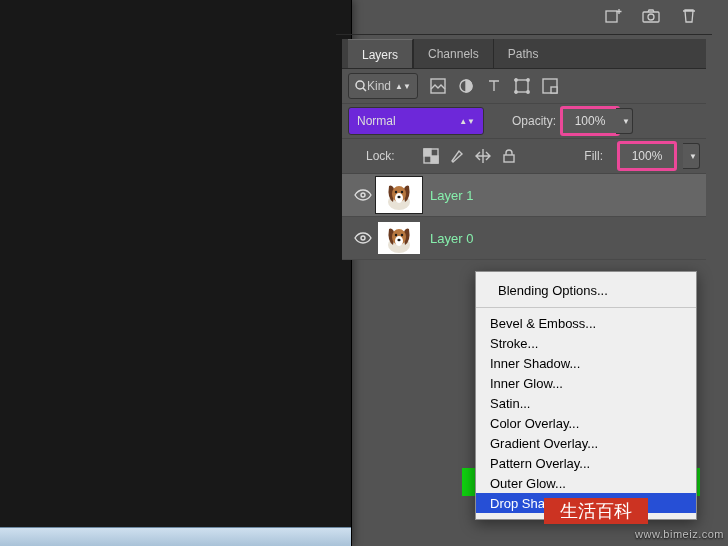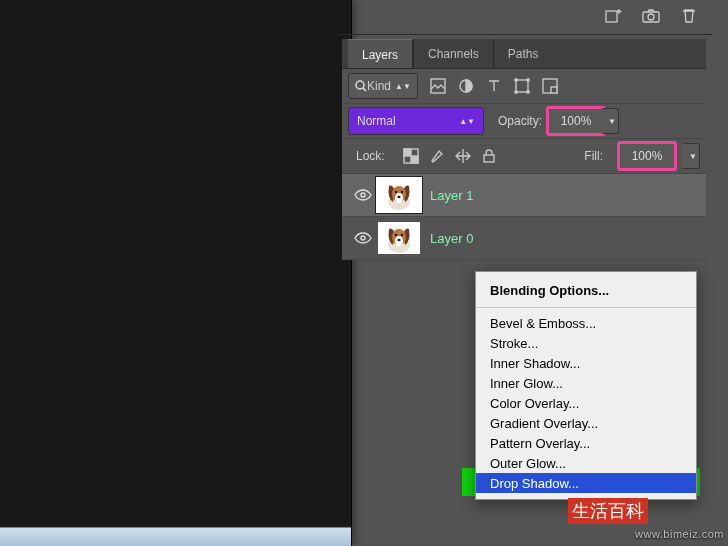--- a/index.html
+++ b/index.html
@@ -13,43 +13,43 @@
   .tab.active{background:#535353;border-top:1px solid #6d6d6d;border-right:1px solid #2a2a2a;color:#eee}
   .tab+.tab{border-left:1px solid #2a2a2a}
   .vgap{width:6px}
   .panel-row{display:flex;align-items:center;height:34px;padding:0 6px;border-bottom:1px solid #474747}
   .filter{display:flex;align-items:center;height:24px;background:#595959;border:1px solid #333;border-radius:3px;padding:0 6px;}
   .filter svg{width:12px;height:12px;fill:none;stroke:#ddd;stroke-width:1.5}
   .dd{margin-left:4px;color:#ddd;font-size:8px}
   .icongrp{display:flex;gap:12px;margin-left:12px}
   .icongrp svg{width:16px;height:16px;stroke:#c7c7c7;fill:none;stroke-width:1.4}
   .blend{width:118px;height:26px;background:#6d28d9;border:1px solid #333;border-radius:3px;display:flex;align-items:center;padding:0 8px;justify-content:space-between;color:#ddd}
-  .lbl{color:#d2d2d2;margin-left:14px;margin-right:4px;font-size:12px}
+  .lbl{color:#d2d2d2;margin-left:28px;margin-right:4px;font-size:12px}
   .pct{width:54px;height:24px;background:#595959;border:3px solid #ec4899;border-radius:3px;display:flex;align-items:center;justify-content:center;color:#ddd}
   .slidebtn{width:16px;height:24px;background:#595959;border:1px solid #333;border-left:none;border-radius:0 3px 3px 0;margin-left:-4px;display:flex;align-items:center;justify-content:center}
   .lockrow{display:flex;align-items:center;height:34px;padding:0 6px;border-bottom:1px solid #474747;gap:10px}
   .lockrow svg{width:16px;height:16px;stroke:#c7c7c7;fill:none;stroke-width:1.4}
   .layers{}
   .layer{display:flex;align-items:center;height:42px;padding:0 6px;border-bottom:1px solid #4a4a4a}
   .layer.sel{background:#666}
   .eye{width:30px;display:flex;justify-content:center}
   .eye svg{width:18px;height:14px;stroke:#ddd;fill:none;stroke-width:1.4}
   .thumb{width:42px;height:32px;background:#fff;margin-right:10px;display:flex;align-items:center;justify-content:center;position:relative}
   .layer.sel .thumb{box-shadow:0 0 0 2px #fff, 0 0 0 3px #222}
   .thumb .dog{width:32px;height:30px;display:block}
   .lname{color:#86efac;font-size:13px}
   
   .fxmenu{position:absolute;left:475px;top:271px;width:220px;background:#efefef;border:1px solid #8e8e8e;box-shadow:0 4px 14px rgba(0,0,0,.45);padding:6px 0;font-size:13px;color:#000}
-  .fxmenu .hdr{height:24px;display:flex;align-items:center;padding:0 14px;font-weight:700}
+  .fxmenu .hdr{height:24px;display:flex;align-items:center;padding:0 22px;font-weight:400}
   .fxmenu .sep{height:1px;background:#c7c7c7;margin:5px 0}
   .fxmenu .item{height:20px;display:flex;align-items:center;padding:0 14px;cursor:default}
   .fxmenu .hl{background:#264fd6;color:#fff}
   .green-mark{position:absolute;left:462px;top:468px;width:238px;height:28px;background:#00eb00;mix-blend-mode:normal;opacity:.82}
   .wm{position:absolute;right:4px;bottom:6px;font-size:11px;color:#bfbfbf;letter-spacing:.5px;text-shadow:0 1px 2px #000}
-  .wm2{position:absolute;right:80px;bottom:22px;font-size:18px;color:#fff;background:#c32;padding:1px 4px;font-family:sans-serif}
+  .wm2{position:absolute;right:80px;bottom:22px;font-size:18px;color:#fff;background:#c32;padding:1px 16px;font-family:sans-serif}
   .bottom-bar{position:absolute;left:0;bottom:0;width:351px;height:18px;background:linear-gradient(#cfe0ef,#a9c2d8);border-top:1px solid #6c88a0}
 </style>
 </head>
 <body>
 
 <div class="canvas-area"></div>
 <div class="bottom-bar"></div>
 
 <div class="right">
 
@@ -117,21 +117,21 @@
         <span class="dd">▲▼</span>
       </div>
       <span class="lbl">Opacity:</span>
       <div class="pct">100%</div>
       <div class="slidebtn">
           <span class="dd">▼</span>
         </div>
     </div>
 
     <div class="lockrow">
-      <span class="lbl" style="margin:8px">Lock:</span>
+      <span class="lbl" style="margin:18px">Lock:</span>
       <svg viewBox="0 0 16 16">
           <rect x="1" y="1" width="14" height="14"></rect>
           <rect x="1" y="1" width="7" height="7" fill="#c7c7c7"></rect>
           <rect x="8" y="8" width="7" height="7" fill="#c7c7c7"></rect>
         </svg>
       <svg viewBox="0 0 16 16">
           <path d="M3 13l7-10 3 3-9 8z"></path>
         </svg>
       <svg viewBox="0 0 16 16">
           <path d="M8 1v14M1 8h14M5 4l-4 4 4 4M11 4l4 4-4 4"></path>
@@ -197,20 +197,21 @@
 
 <div class="green-mark"></div>
 
 <div class="fxmenu">
   <div class="hdr">Blending Options...</div>
   <div class="sep"></div>
   <div class="item">Bevel &amp; Emboss...</div>
   <div class="item">Stroke...</div>
   <div class="item">Inner Shadow...</div>
   <div class="item">Inner Glow...</div>
+  <div class="item">Satin...</div>
   <div class="item">Color Overlay...</div>
   <div class="item">Gradient Overlay...</div>
   <div class="item">Pattern Overlay...</div>
   <div class="item">Outer Glow...</div>
   <div class="item hl">Drop Shadow...</div>
 </div>
 
 <div class="wm2">生活百科</div>
 <div class="wm">www.bimeiz.com</div>
 

